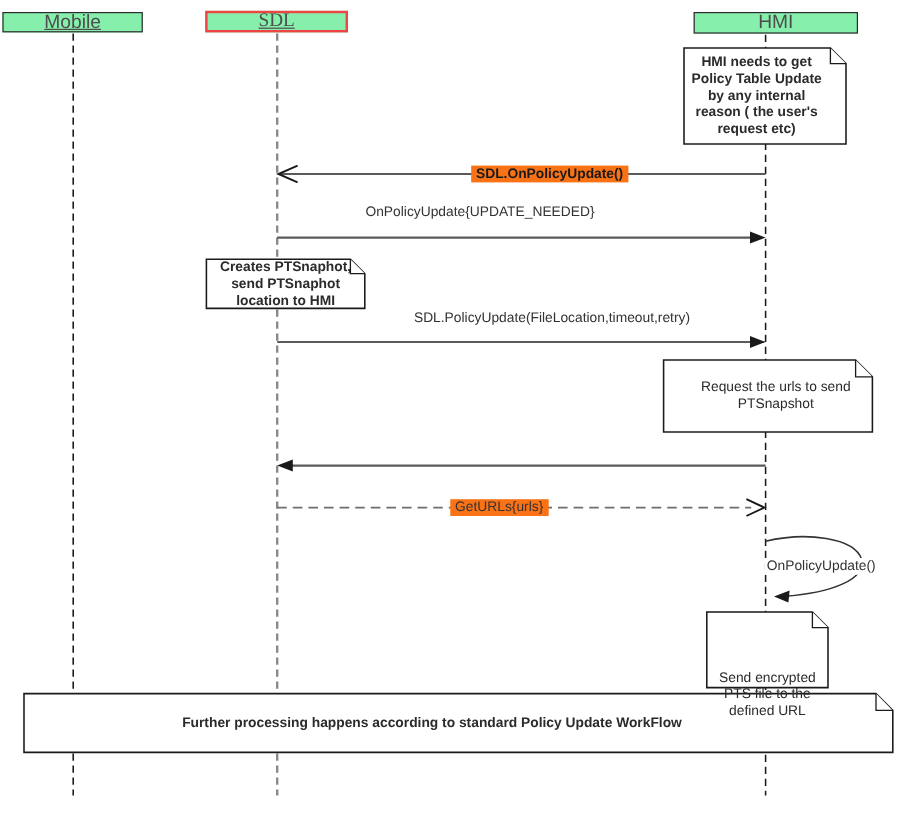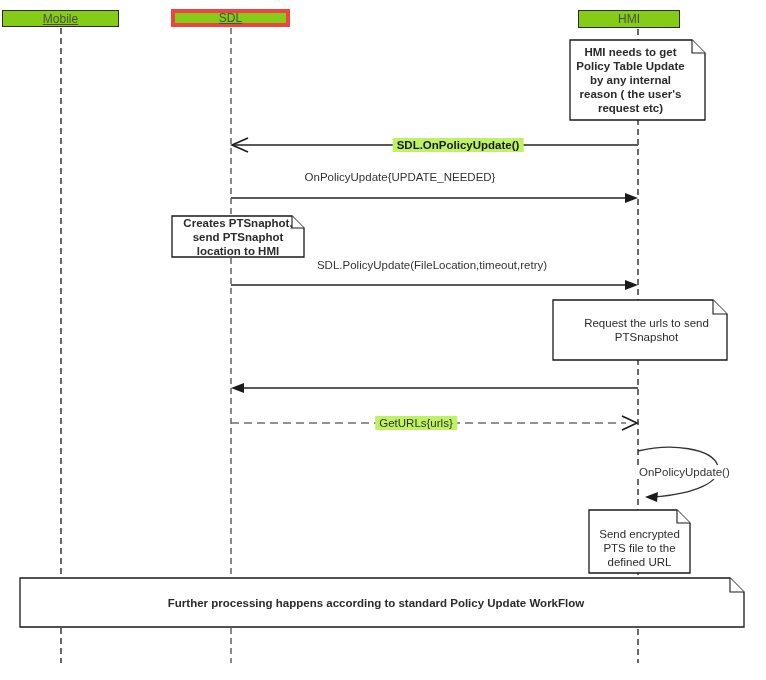--- a/index.html
+++ b/index.html
@@ -25,43 +25,43 @@
   .arrow-filled { fill: #1a1a1a; stroke: none; }
 
   
   .note-shape { fill: #ffffff; stroke: #1a1a1a; stroke-width: 1.3; }
   .note-fold  { fill: #ffffff; stroke: #1a1a1a; stroke-width: 1.1; }
 
   
   .pbox {
     position: absolute;
     z-index: 2;
-    background: #84cc16;
+    background: #86efac;
     display: flex;
     align-items: center;
     justify-content: center;
-    font-size: 12px;
+    font-size: 16px;
     color: #4d4d4d;
     box-sizing: border-box;
   }
   .pbox.dark { border: 1.4px solid #2b2b2b; }
-  .pbox.gray { border: 4px solid #ef4444; }
+  .pbox.gray { border: 2px solid #ef4444; font-family: Liberation Serif, serif; }
   .underlined { text-decoration: underline; }
 
   
   .mlabel {
     position: absolute;
     z-index: 3;
     font-size: 11.5px;
     color: #333333;
     white-space: nowrap;
     transform: translateX(-50%);
     line-height: 14px;
   }
-  .mlabel.onln { background: #bef264; padding: 0 4px; }
+  .mlabel.onln { background: #f97316; padding: 0 4px; }
   .mlabel.noshift { transform: none; }
   .bold { font-weight: bold; color: #1a1a1a; }
 
   
   .ntext {
     position: absolute;
     z-index: 2;
     display: flex;
     align-items: center;
     justify-content: center;
@@ -124,29 +124,29 @@
       <polygon class="arrow-filled" points="645,497 658,492 657,502"></polygon>
     </g>
   </svg>
 
   <div class="pbox dark" style="left:2px; top:10px; width:117px; height:17px;">
     <span class="underlined">Mobile</span>
   </div>
   <div class="pbox gray" style="left:171px; top:9px; width:119px; height:18px;">
     <span class="underlined">SDL</span>
   </div>
-  <div class="pbox dark" style="left:578px; top:10px; width:102px; height:18px;">
+  <div class="pbox dark" style="left:578px; top:10px; width:137px; height:18px;">
     <span>HMI</span>
   </div>
 
   <div class="ntext bold" style="left:570px; top:40px; width:121px; height:80px;">HMI needs to get Policy Table Update by any internal reason ( the user's request etc)</div>
   <div class="ntext" style="left:172px; top:216px; width:132px; height:41px; padding:1px 2px;font-weight:bold;">Creates PTSnaphot, send PTSnaphot location  to HMI</div>
   <div class="ntext" style="left:553px; top:300px; width:174px; height:60px;padding-left:18px;">Request the urls to send PTSnapshot</div>
-  <div class="ntext" style="left:589px; top:508px; width:101px; height:79px; padding:1px 3px;">Send encrypted PTS file to the defined URL</div>
-  <div class="ntext bold" style="left:20px; top:578px; width:712px; height:49px;">Further processing happens according to standard Policy Update WorkFlow</div>
+  <div class="ntext" style="left:589px; top:539px; width:101px; height:79px; padding:1px 3px;">Send encrypted PTS file to the defined URL</div>
+  <div class="ntext bold" style="left:4px; top:578px; width:712px; height:49px;">Further processing happens according to standard Policy Update WorkFlow</div>
 
   <div class="mlabel onln bold" style="left:458px; top:138px;">SDL.OnPolicyUpdate()</div>
   <div class="mlabel" style="left:400px; top:170px;">OnPolicyUpdate{UPDATE_NEEDED}</div>
-  <div class="mlabel" style="left:432px; top:258px;">SDL.PolicyUpdate(FileLocation,timeout,retry)</div>
+  <div class="mlabel" style="left:460px; top:258px;">SDL.PolicyUpdate(FileLocation,timeout,retry)</div>
   <div class="mlabel onln" style="left:416px; top:416px;">GetURLs{urls}</div>
   <div class="mlabel noshift" style="left:637px; top:465px; background:#ffffff; padding:0 2px;">OnPolicyUpdate()</div>
 
 </div>
 
 </body></html>

